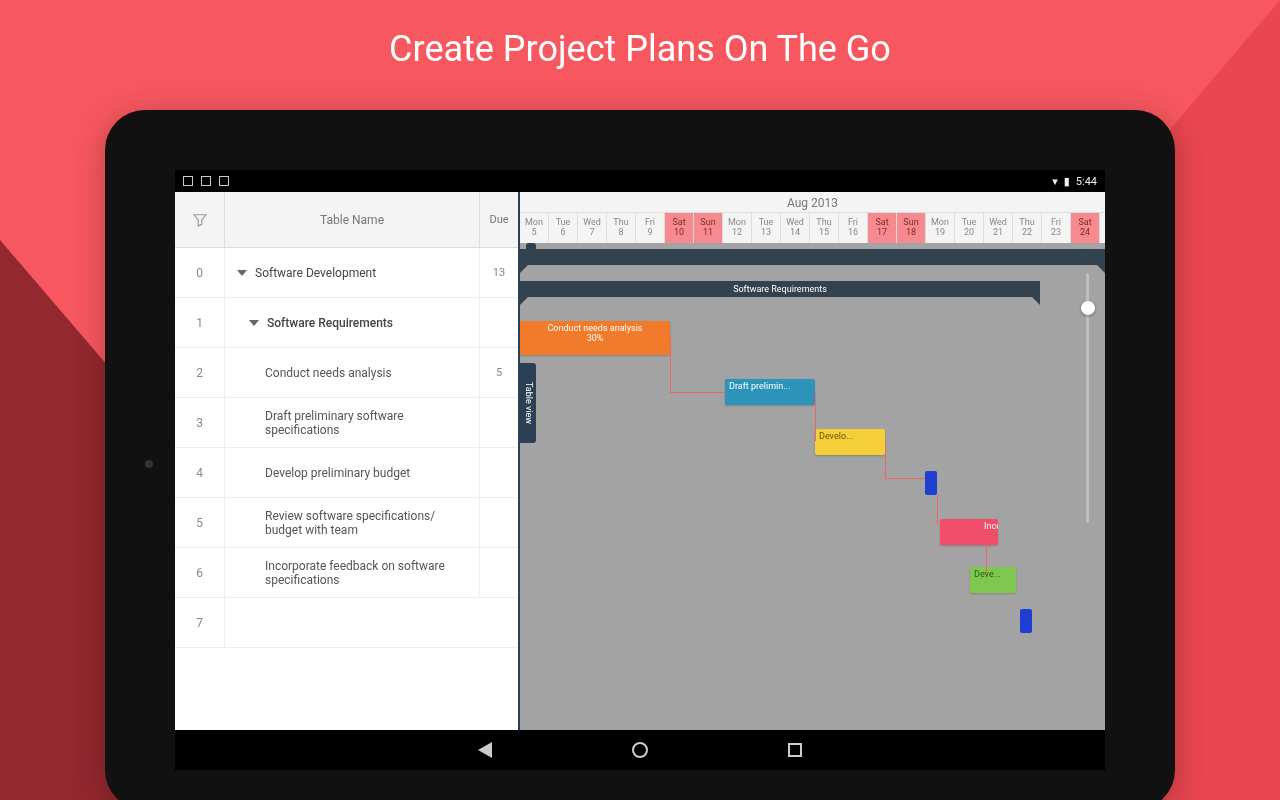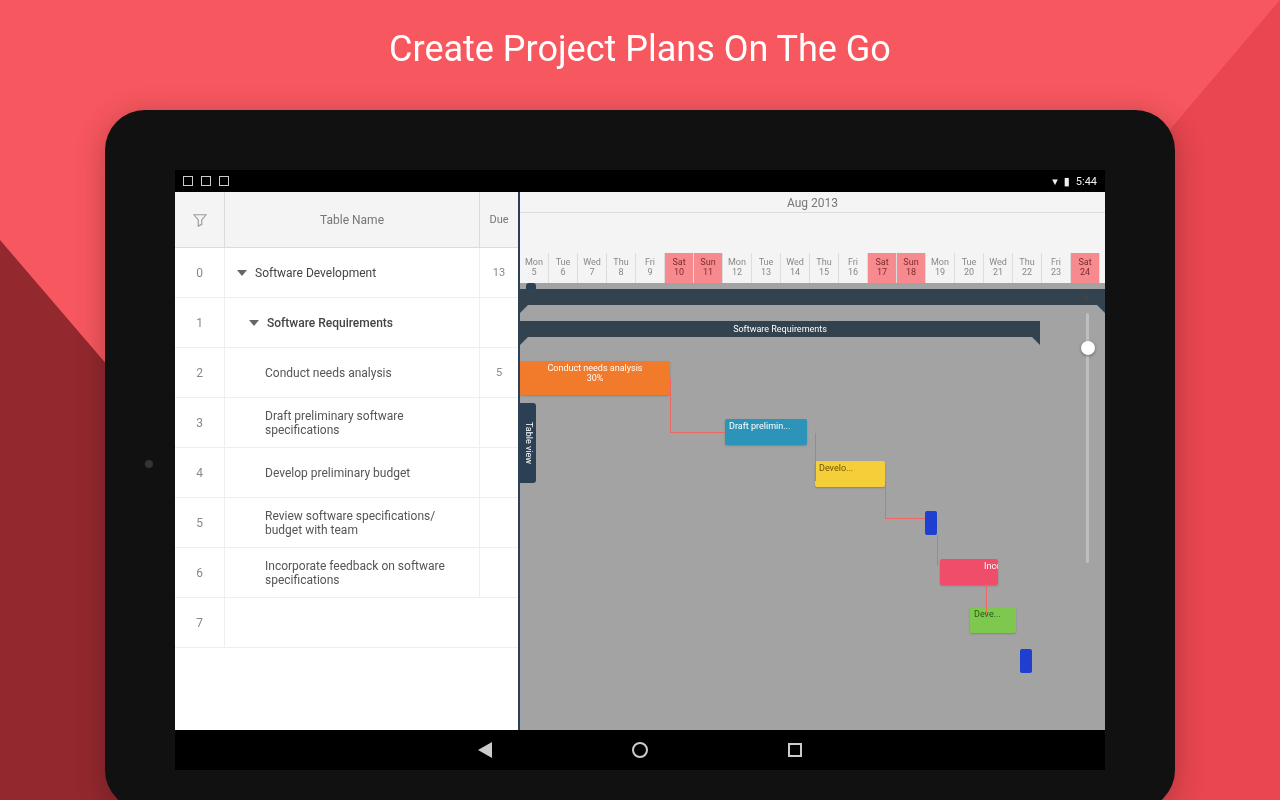--- a/index.html
+++ b/index.html
@@ -98,21 +98,21 @@
 .timeline {
   background: #f4f4f4; color: #777;
 }
 .timeline-month {
   text-align: center; font-size: 12px; padding: 4px 0 2px 0; border-bottom: 1px solid #ddd;
 }
 .timeline-days { display: flex; font-size: 9px; }
 .day-cell {
   width: 29px; height: 30px; border-right: 1px solid #ddd;
   display: flex; flex-direction: column; align-items: center; justify-content: center;
-  background: #f4f4f4; color: #888; line-height: 1.1; margin-top: 40px;
+  background: #f4f4f4; color: #888; line-height: 1.1;
 }
 .day-cell.weekend { background: #f78a8f; color: #7b2c2c; }
 .gantt-body { position: relative; height: 420px; }
 .bar {
   position: absolute; height: 26px; border-radius: 2px;
   color: #fff; font-size: 9px; padding: 2px 4px;
   box-shadow: 0 1px 2px rgba(0,0,0,.2);
   overflow: hidden;
 }
 .summary-bar {
@@ -334,22 +334,22 @@
             </div>
         </div>
         <div class="gantt-body">
           <div class="current-marker"></div>
 
           <div class="summary-bar" style="left:0; right:0; top:6px;"></div>
           <div class="summary-bar" style="left:0; width:520px; top:38px;">Software Requirements</div>
 
           <div class="bar" style="left:0; width:150px; top:78px; background:#f17a2b; height:34px; text-align:center; white-space:pre-line;">Conduct needs analysis
 30%</div>
-          <div class="bar" style="left:205px; width:82px; top:136px; background:#2c93b9;">Draft prelimin...</div>
-          <div class="bar" style="left:295px; width:70px; top:178px; background:#f4cf3a; color:#6b5500;">Develo...</div>
+          <div class="bar" style="left:205px; width:90px; top:136px; background:#2c93b9;">Draft prelimin...</div>
+          <div class="bar" style="left:295px; width:70px; top:186px; background:#f4cf3a; color:#6b5500;">Develo...</div>
           <div class="milestone" style="left:405px; top:228px;"></div>
           <div class="bar" style="left:420px; width:58px; top:276px; background:#ef4d6a;padding-left:44px;">Incor...</div>
           <div class="bar" style="left:450px; width:46px; top:324px; background:#7ec850; color:#2b5a12;">Deve...</div>
           <div class="milestone" style="left:500px; top:366px;"></div>
 
           <div class="link" style="left:150px; top:95px; width:55px; height:55px; border-top:none; border-right:none;"></div>
           <div class="link" style="left:295px; top:150px; width:1px; height:48px; border-right:none; border-top:none; border-bottom:none;"></div>
           <div class="link" style="left:365px; top:198px; width:40px; height:38px; border-top:none; border-right:none;"></div>
           <div class="link" style="left:417px; top:252px; width:1px; height:30px; border-right:none; border-top:none; border-bottom:none;"></div>
           <div class="link" style="left:466px; top:300px; width:1px; height:30px; border-right:none; border-top:none; border-bottom:none;"></div>

